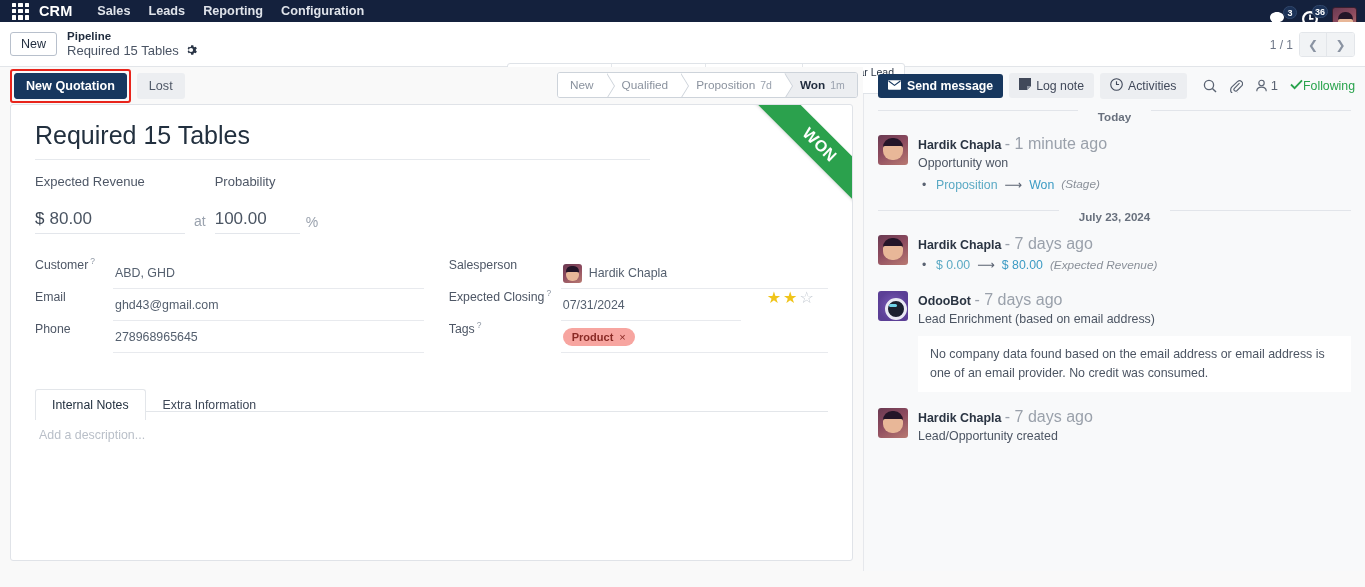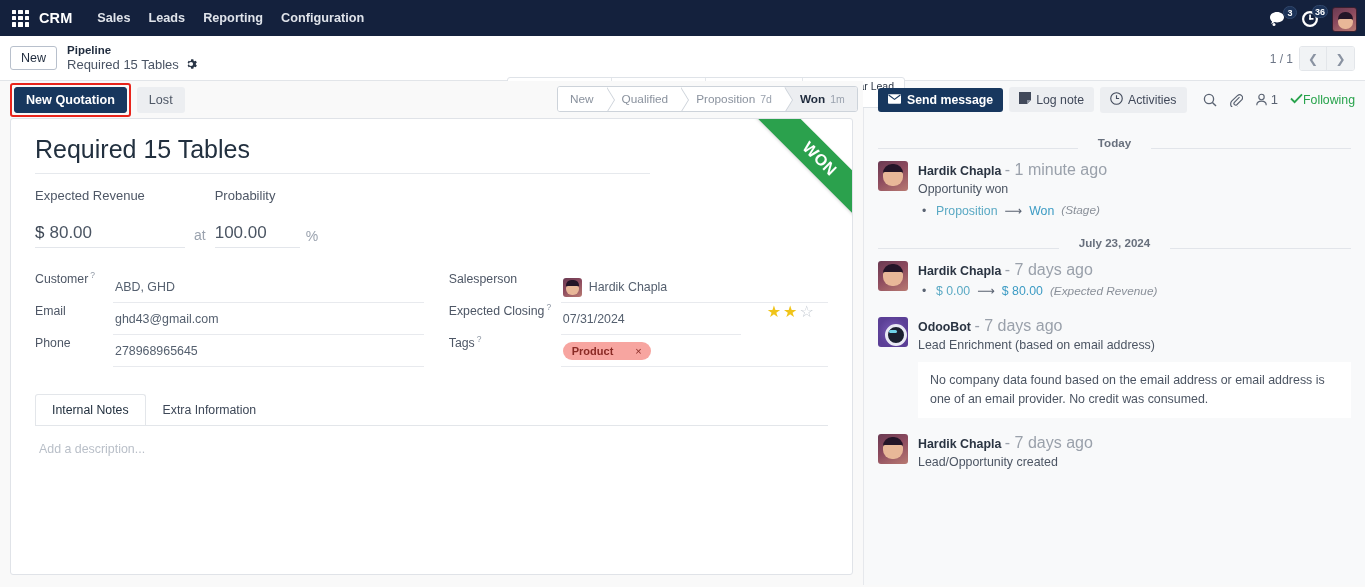--- a/index.html
+++ b/index.html
@@ -6,21 +6,21 @@
   html, body {
     width: 1365px; height: 587px;
     font-family: "Liberation Sans", sans-serif;
     background: #f9f9f9;
     overflow: hidden;
     color: #374151;
   }
 
   
   .navbar {
-    height: 36px;
+    height: 22px;
     background: #14213d;
     display: flex;
     align-items: center;
     padding: 0 10px 0 8px;
     color: #e9ecef;
     position: relative;
   }
   .apps-grid {
     width: 17px; height: 17px;
     display: grid;
@@ -316,44 +316,44 @@
   }
   .mini-av::before { content:""; position:absolute; left:3px; top:2px; width:13px; height:7px; background:#241528; border-radius:6px 6px 2px 2px;}
   .mini-av::after { content:""; position:absolute; left:3px; top:8px; width:13px; height:9px; background:#e8b798; border-radius:2px 2px 6px 6px;}
   .stars { margin-left: 26px; display: flex; gap: 2px; font-size: 16px; line-height:1; cursor:pointer; }
   .star-on { color: #f0c419; }
   .star-off { color: #c4cad2; }
   .tag-pill {
     background: #f7a5a0; color: #8a2a25;
     font-size: 11px; font-weight: 700;
     border-radius: 11px; padding: 3px 9px;
-    display: inline-flex; align-items: center; gap: 22px;
+    display: inline-flex; align-items: center; gap: 6px;
   }
   .tag-x { font-weight: 400; font-size: 11px; cursor: pointer; }
 
   .notebook { margin-top: 26px; }
   .nb-tabs { display: flex; border-bottom: 1px solid #e3e6ea; }
   .nb-tab {
     font-size: 12.3px; color: #3d4757;
     padding: 8px 16px; cursor: pointer;
     border: 1px solid transparent; border-bottom: none;
-    position: relative; top: 0;
+    position: relative; top: 9px;
   }
   .nb-tab.active {
     background: #fff; border-color: #e3e6ea;
     border-radius: 3px 3px 0 0; color: #22303f;
   }
   .nb-body { padding: 16px 4px; }
   .nb-placeholder { font-size: 12.4px; color: #b9bfc8; }
 
   
   .thread { padding: 6px 14px 10px 14px; overflow-y: auto; flex: 1; }
   .day-sep {
-    display: flex; align-items: flex-end; gap: 20px;
-    margin: 12px 0 12px 0;
+    display: flex; align-items: flex-start; gap: 20px;
+    margin: 0 0 12px 0;
   }
   .day-sep .line { flex: 1; height: 1px; background: #e2e5ea; }
   .day-lbl { font-size: 11.6px; font-weight: 700; color: #68707d; white-space: nowrap; }
   .msg { display: flex; gap: 10px; margin-bottom: 16px; }
   .av {
     width: 30px; height: 30px; border-radius: 3px; flex-shrink: 0;
     background: linear-gradient(150deg,#6a3a52 0%, #8c4a5e 45%, #b97a72 100%);
     position: relative; overflow: hidden;
   }
   .av::before { content:""; position:absolute; left:5px; top:3px; width:20px; height:11px; background:#241528; border-radius:9px 9px 2px 2px;}

